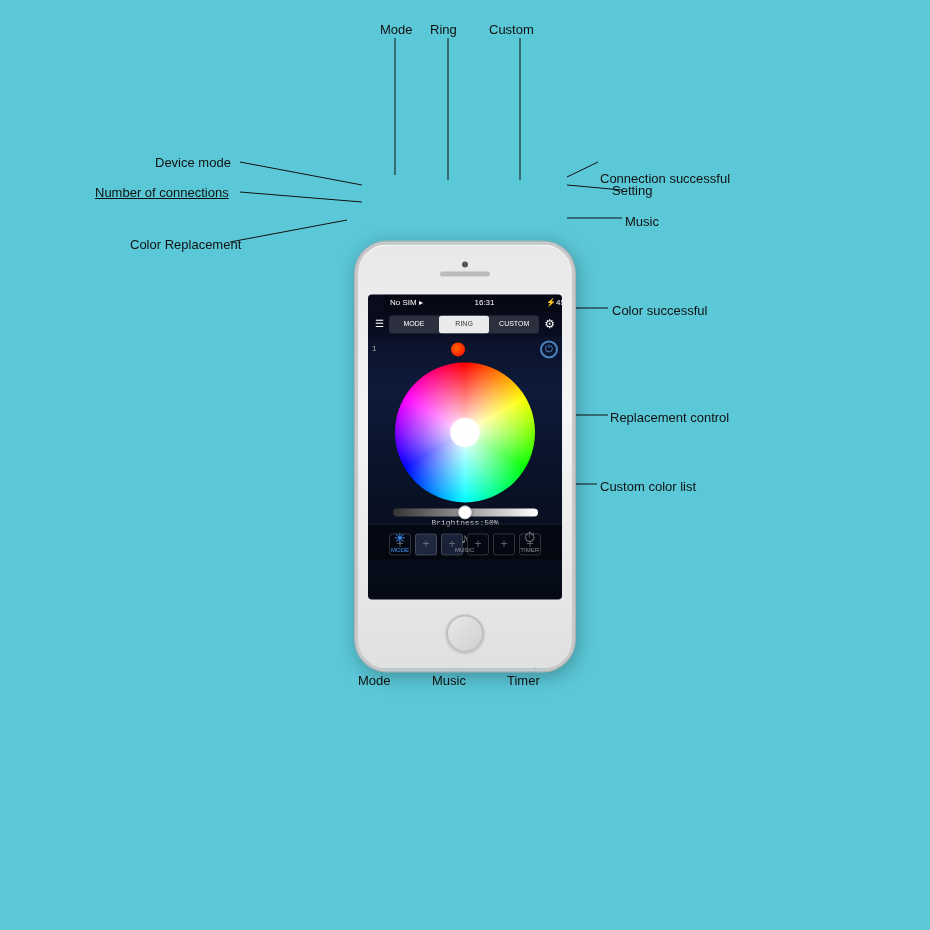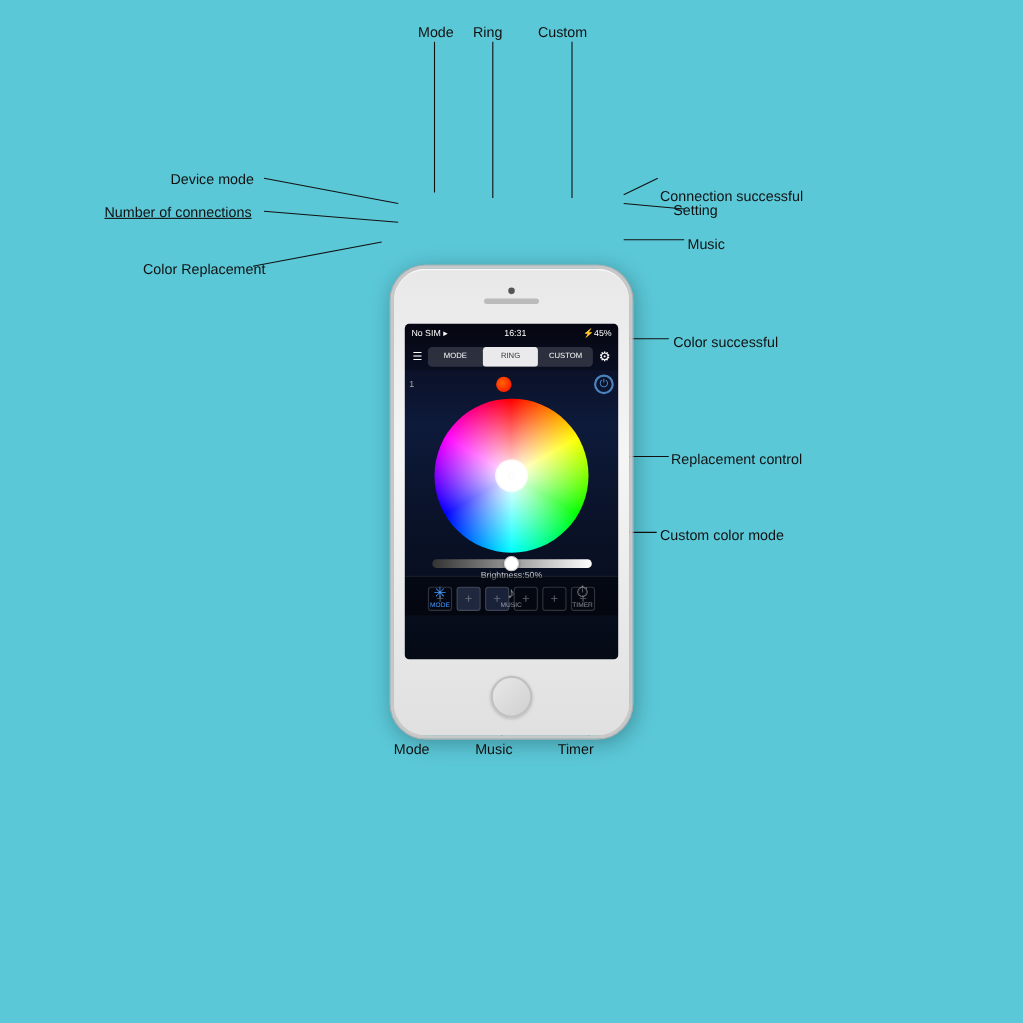--- a/index.html
+++ b/index.html
@@ -70,20 +70,21 @@
     .status-bar {
       width: 100%;
       height: 18px;
       background: rgba(0,0,0,0.3);
       display: flex;
       align-items: center;
       justify-content: space-between;
       padding: 0 6px;
       font-size: 8px;
       color: white;
+      margin-left: 16px;
     }
 
     
     .tab-bar {
       width: 100%;
       height: 24px;
       display: flex;
       align-items: center;
       padding: 2px 4px;
       gap: 2px;
@@ -221,20 +222,21 @@
       position: absolute;
       inset: 0;
       border-radius: 50%;
       background: radial-gradient(circle at center, white 0%, transparent 70%);
     }
 
     
     .brightness-slider-container {
       width: 145px;
       margin-bottom: 2px;
+      font-family: Liberation Mono, monospace;
     }
     .brightness-track {
       width: 100%;
       height: 8px;
       border-radius: 4px;
       background: linear-gradient(to right, #333, #fff);
       position: relative;
       display: flex;
       align-items: center;
     }
@@ -346,21 +348,21 @@
 
 <span class="annotation" style="left:155px; top:155px;">Device mode</span>
 <span class="annotation" style="left:95px; top:185px;text-decoration:underline;">Number of connections</span>
 <span class="annotation" style="left:110px; top:237px;margin-left:20px;">Color Replacement</span>
 
 <span class="annotation" style="left:600px; top:171px;">Connection successful</span>
 <span class="annotation" style="left:612px; top:183px;">Setting</span>
 <span class="annotation" style="left:625px; top:214px;">Music</span>
 <span class="annotation" style="left:612px; top:303px;">Color successful</span>
 <span class="annotation" style="left:610px; top:410px;">Replacement control</span>
-<span class="annotation" style="left:600px; top:479px;">Custom color mode</span>
+<span class="annotation" style="left:600px; top:479px;">Custom color list</span>
 
 <span class="annotation" style="left:358px; top:673px;">Mode</span>
 <span class="annotation" style="left:432px; top:673px;">Music</span>
 <span class="annotation" style="left:507px; top:673px;">Timer</span>
 
 <svg style="position:absolute;top:0;left:0;width:930px;height:930px;pointer-events:none;">
 
   <line x1="395" y1="38" x2="395" y2="175" stroke="#111" stroke-width="1"></line>
 
   <line x1="448" y1="38" x2="448" y2="180" stroke="#111" stroke-width="1"></line>

